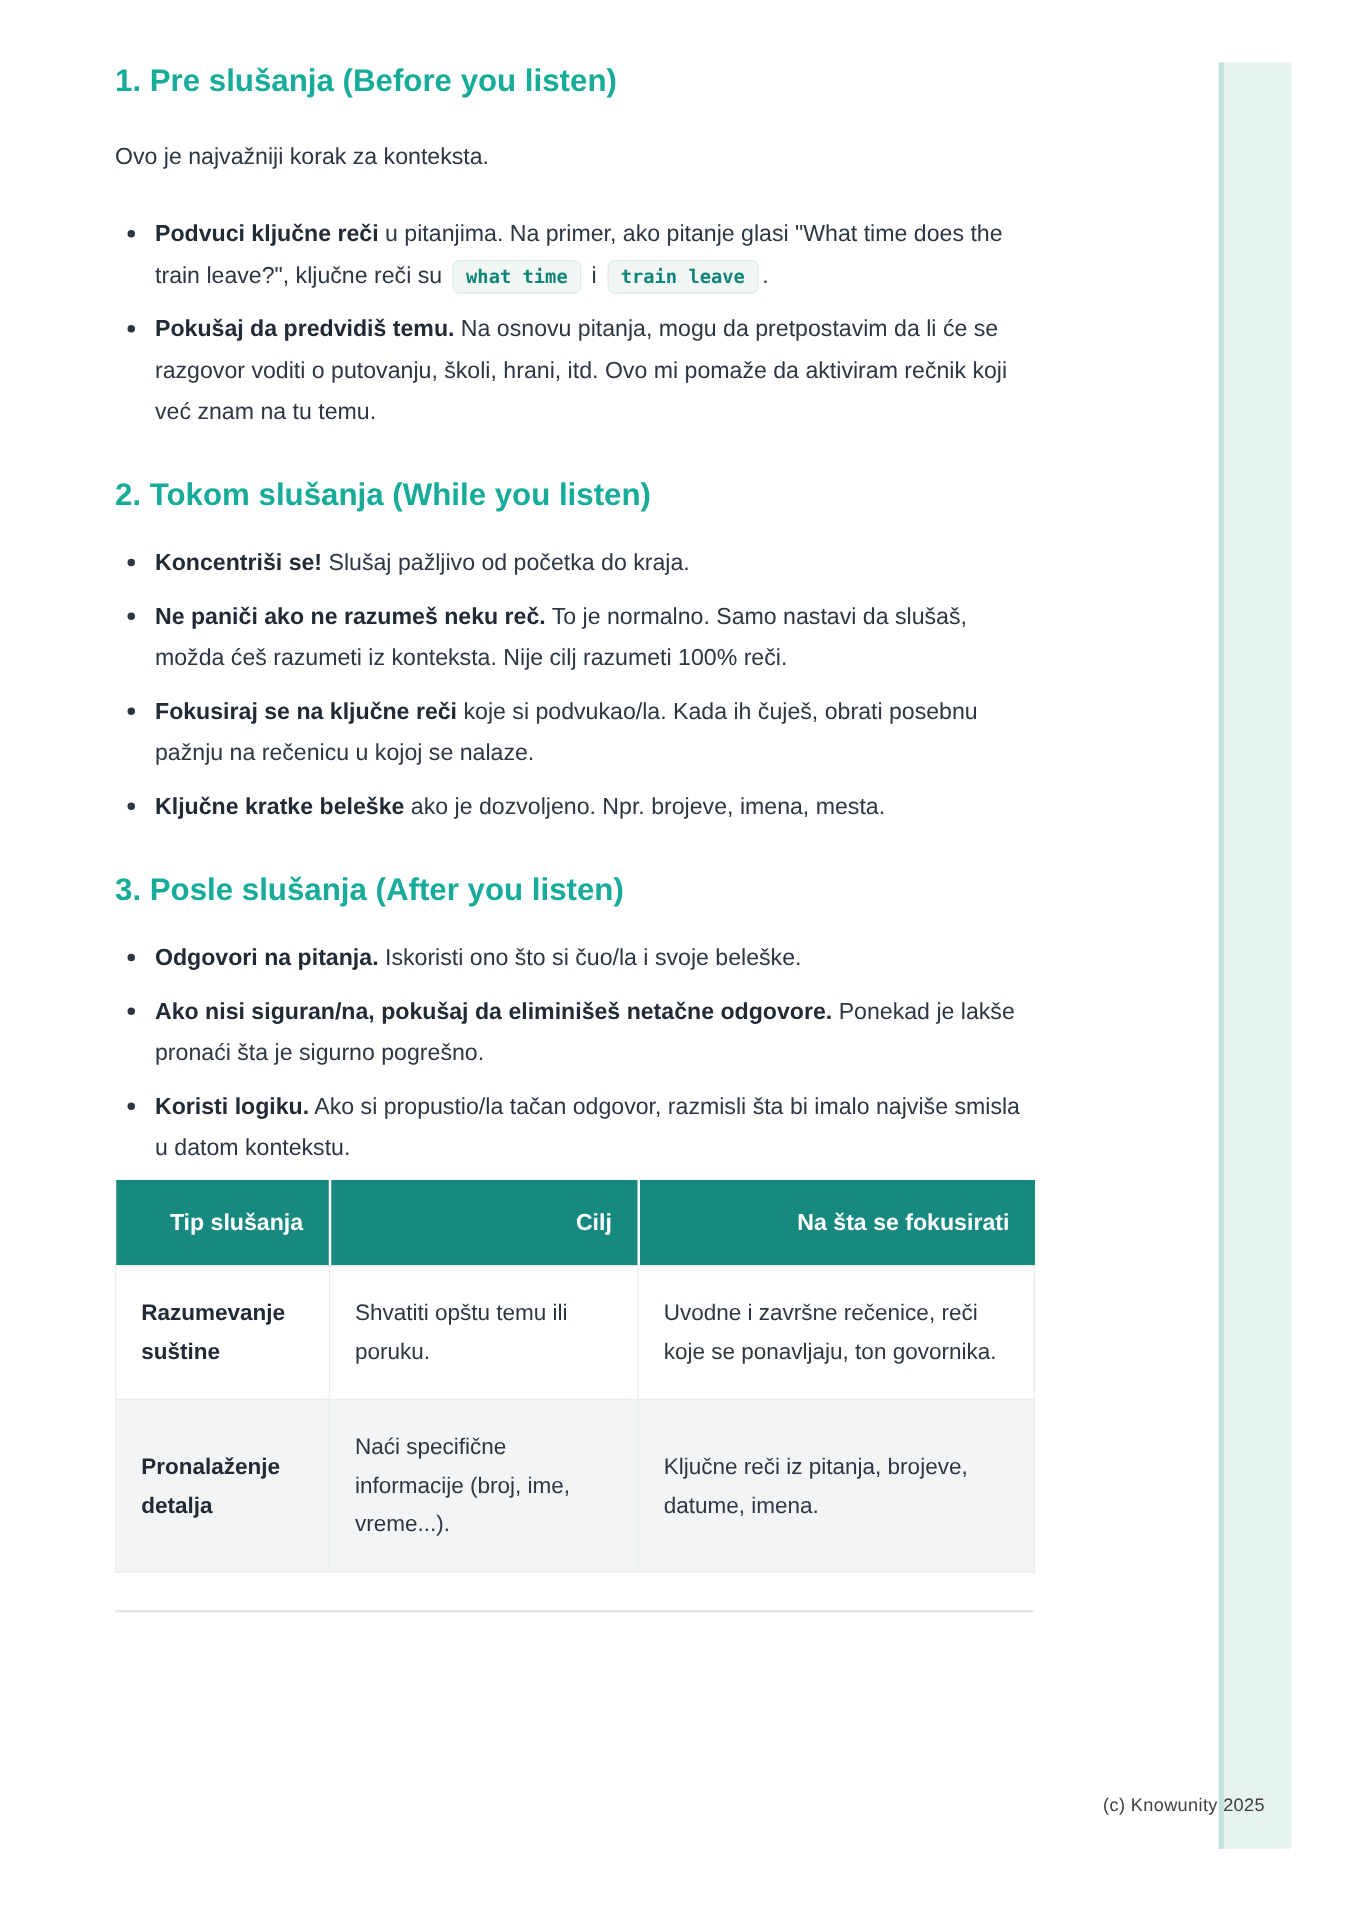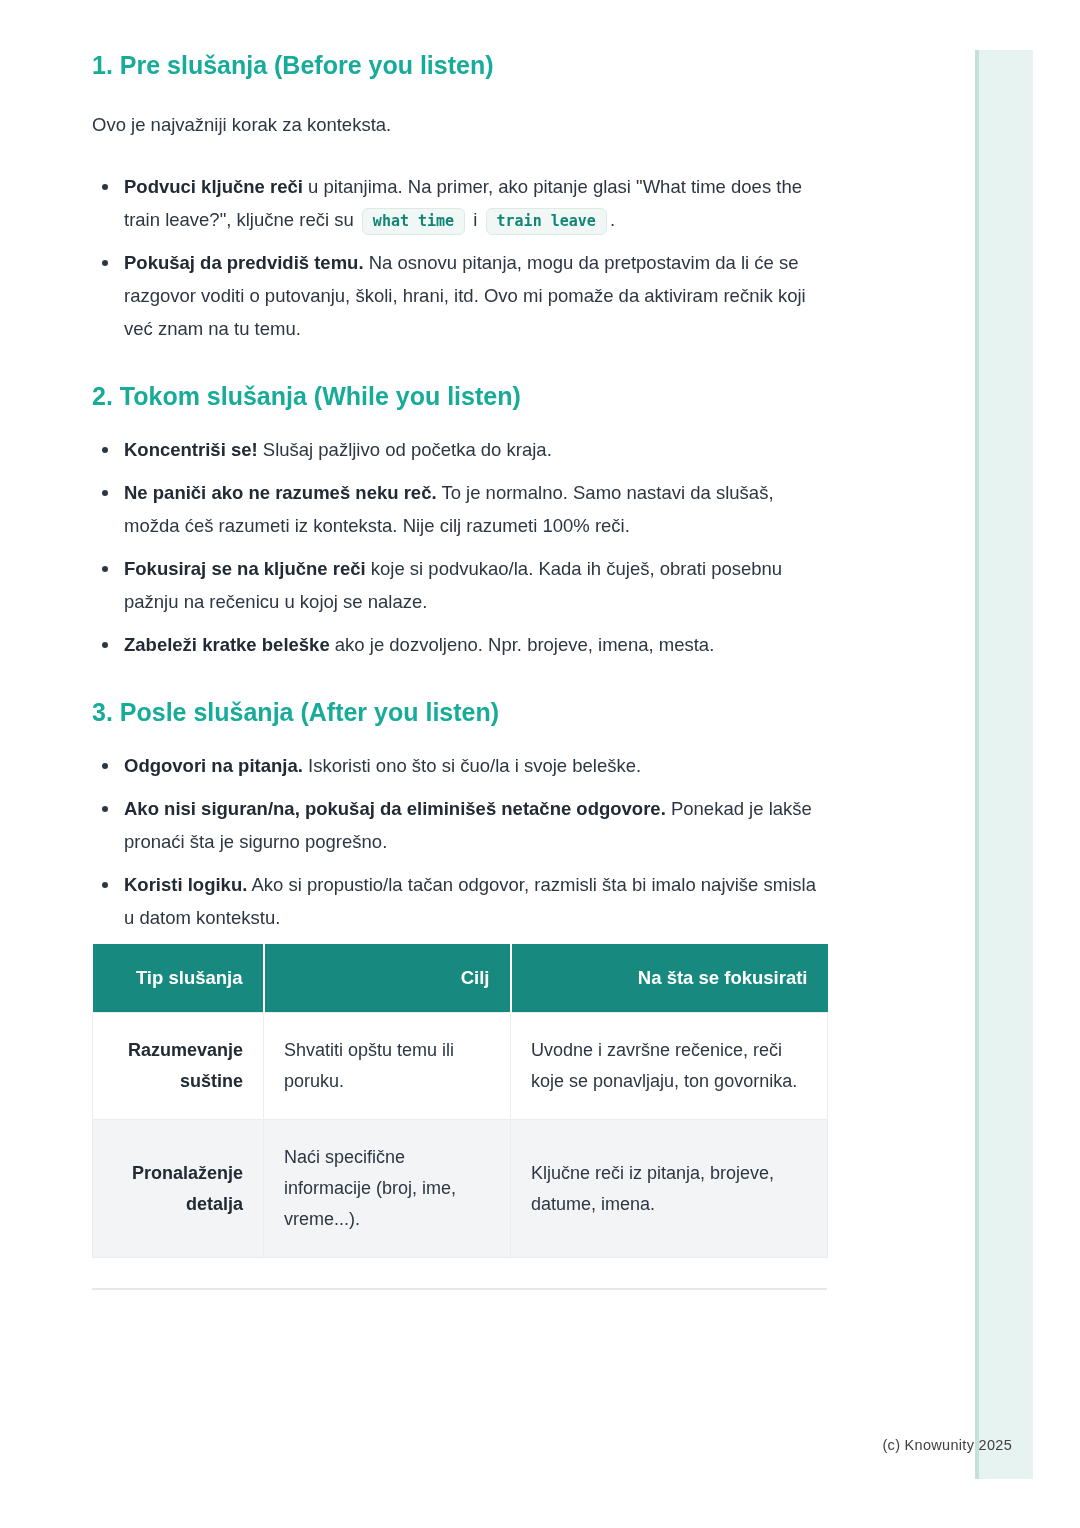--- a/index.html
+++ b/index.html
@@ -46,21 +46,21 @@
   table.strategy thead th {
     background:#17897e; color:#ffffff; font-size:18.5px; font-weight:700;
     text-align:right; padding:23px 20px; border-left:2px solid #ffffff;
   }
   table.strategy thead th:first-child { border-left:none; }
   table.strategy tbody td {
     font-size:18px; line-height:31px; padding:22px 20px; vertical-align:middle;
     border:1px solid #e9edee; background:#ffffff;
   }
   table.strategy tbody tr.alt td { background:#f2f4f5; }
-  table.strategy tbody td.rowhead { font-weight:700; color:#212a35;text-align:right; }
+  table.strategy tbody td.rowhead { font-weight:700; color:#212a35; }
   .divider { margin-top:30px; height:2px; background:#e7e8ea; width:735px; }
   .footer {
     position:absolute; top:1437px; right:68px; font-size:14.5px;
     color:#404040; z-index:2; letter-spacing:0.3px;
   }
 </style>
 </head>
 <body>
 
 <div class="accent-bar"></div>
@@ -83,21 +83,21 @@
     <li>
       <span class="dot"></span><span class="lead">Koncentriši se!</span><span> Slušaj pažljivo od početka do kraja.</span>
     </li>
     <li>
       <span class="dot"></span><span class="lead">Ne paniči ako ne razumeš neku reč.</span><span> To je normalno. Samo nastavi da slušaš, možda ćeš razumeti iz konteksta. Nije cilj razumeti 100% reči.</span>
     </li>
     <li>
       <span class="dot"></span><span class="lead">Fokusiraj se na ključne reči</span><span> koje si podvukao/la. Kada ih čuješ, obrati posebnu pažnju na rečenicu u kojoj se nalaze.</span>
     </li>
     <li>
-      <span class="dot"></span><span class="lead">Zabeleži kratke beleške</span><span> ako je dozvoljeno. Npr. brojeve, imena, mesta.</span>
+      <span class="dot"></span><span class="lead">Ključne kratke beleške</span><span> ako je dozvoljeno. Npr. brojeve, imena, mesta.</span>
     </li>
   </ul>
 
   <h2 class="later">3. Posle slušanja (After you listen)</h2>
   <ul class="blist">
     <li>
       <span class="dot"></span><span class="lead">Odgovori na pitanja.</span><span> Iskoristi ono što si čuo/la i svoje beleške.</span>
     </li>
     <li>
       <span class="dot"></span><span class="lead">Ako nisi siguran/na, pokušaj da eliminišeš netačne odgovore.</span><span> Ponekad je lakše pronaći šta je sigurno pogrešno.</span>

